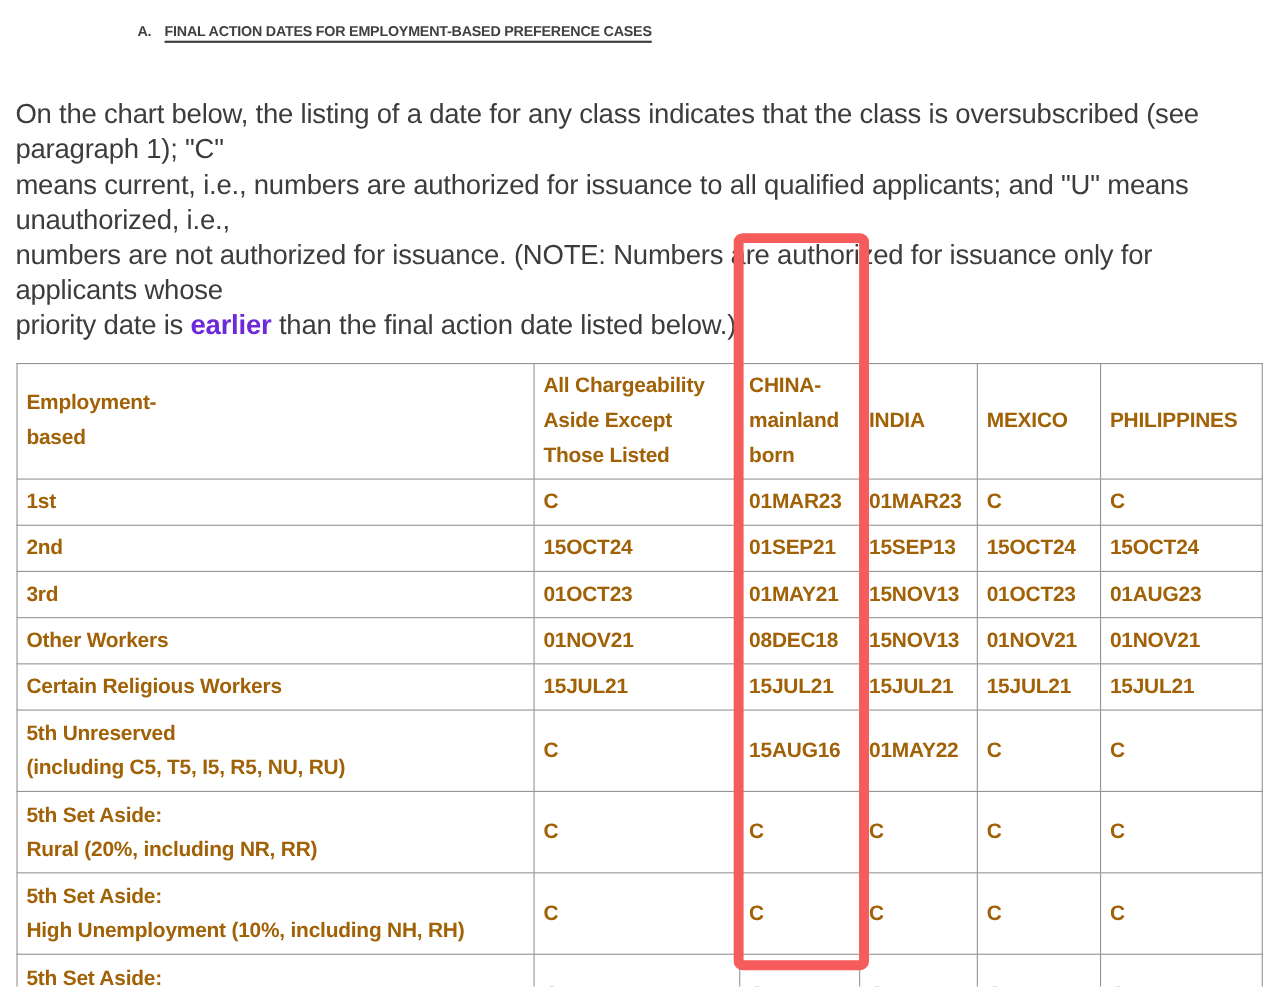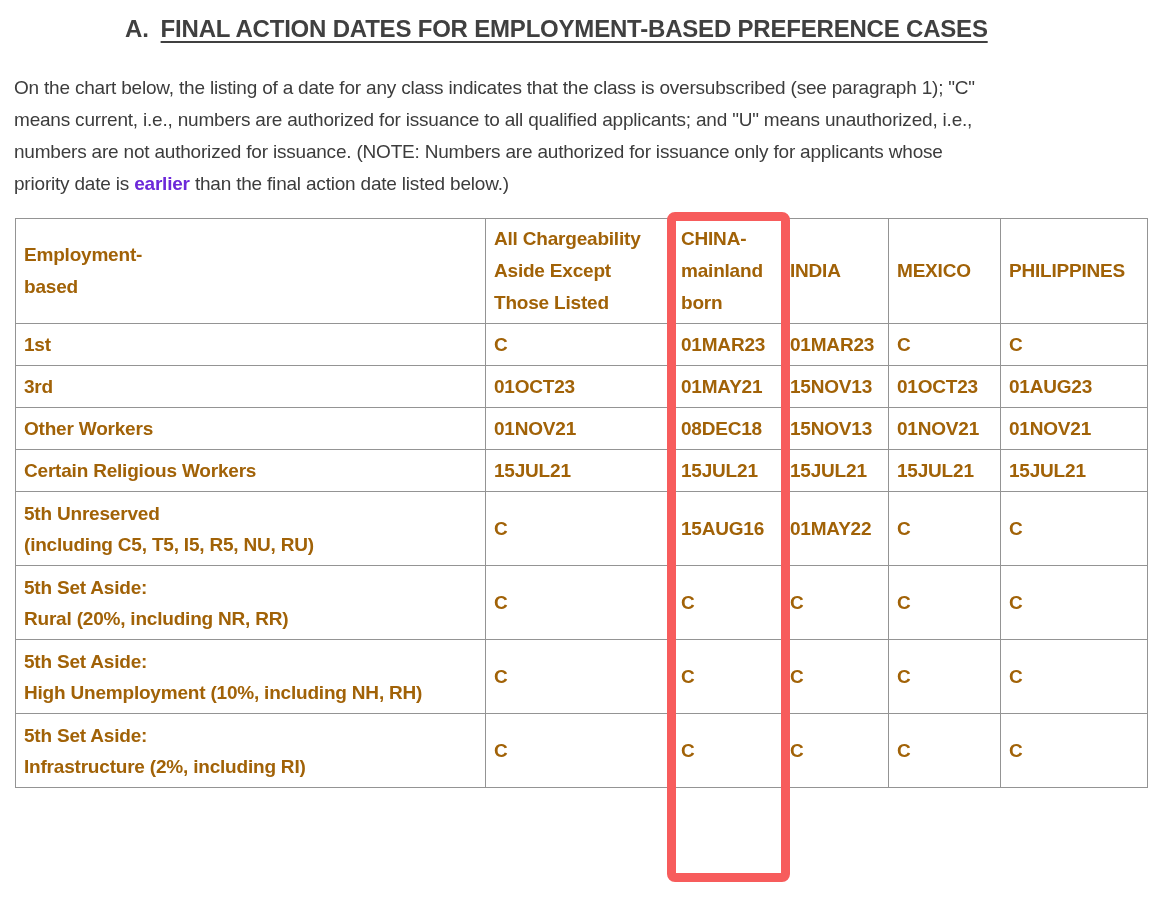--- a/index.html
+++ b/index.html
@@ -7,35 +7,35 @@
     position: relative;
     width: 1170px;
     height: 897px;
     background: #ffffff;
     overflow: hidden;
     font-family: "Liberation Sans", "DejaVu Sans", sans-serif;
     color: #3c3c3c;
   }
   .heading {
     margin: 16px 0 0 125px;
-    font-size: 24px;
+    font-size: 13px;
     line-height: 26px;
     font-weight: bold;
     color: #404040;
     letter-spacing: -0.2px;
   }
   .heading .prefix { margin-right: 12px; }
   .heading .underlined {
     text-decoration: underline;
     text-decoration-thickness: 2px;
     text-underline-offset: 4px;
   }
   .intro {
-    margin: 30px 10px 0 14px;
-    font-size: 19px;
+    margin: 46px 10px 0 14px;
+    font-size: 25px;
     line-height: 32px;
     color: #3c3c3c;
     letter-spacing: -0.2px;
     white-space: pre-line;
   }
   .intro b { font-weight: bold; color: #6d28d9; }
   table.vb {
     border-collapse: collapse;
     table-layout: fixed;
     margin: 18px 0 0 15px;
@@ -111,20 +111,28 @@
     <tbody>
       <tr class="single">
         <td>1st</td>
         <td>C</td>
         <td>01MAR23</td>
         <td>01MAR23</td>
         <td>C</td>
         <td>C</td>
       </tr>
       <tr class="single">
+        <td>2nd</td>
+        <td>15OCT24</td>
+        <td>01SEP21</td>
+        <td>15SEP13</td>
+        <td>15OCT24</td>
+        <td>15OCT24</td>
+      </tr>
+      <tr class="single">
         <td>3rd</td>
         <td>01OCT23</td>
         <td>01MAY21</td>
         <td>15NOV13</td>
         <td>01OCT23</td>
         <td>01AUG23</td>
       </tr>
       <tr class="single">
         <td>Other Workers</td>
         <td>01NOV21</td>

